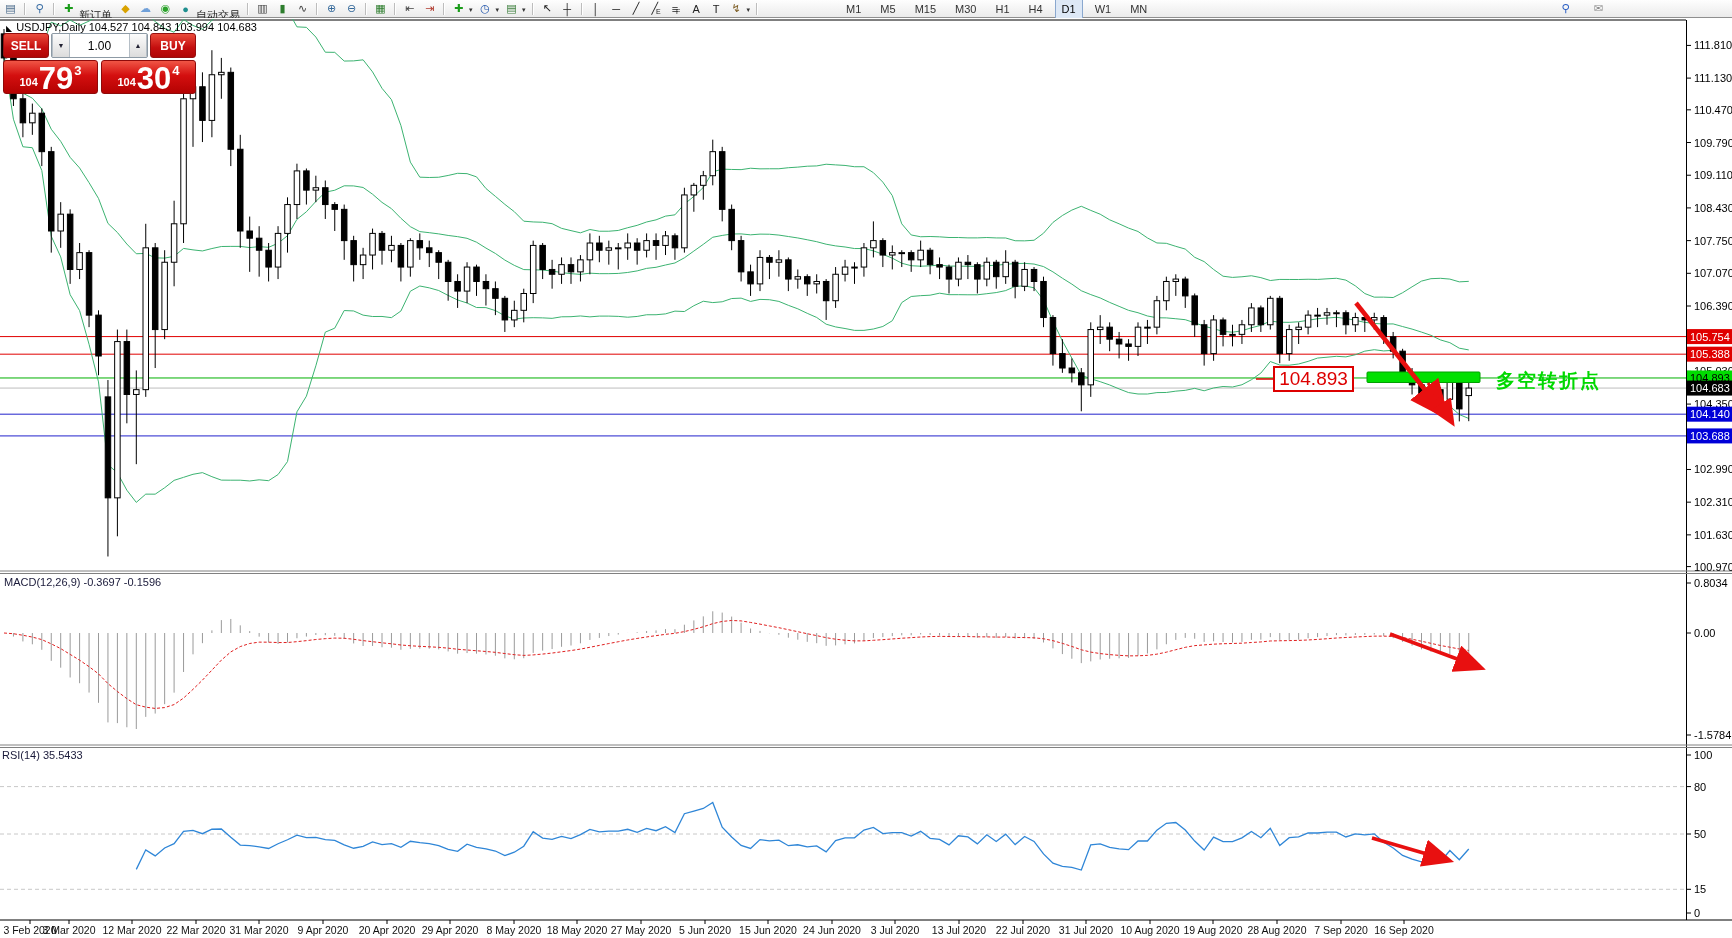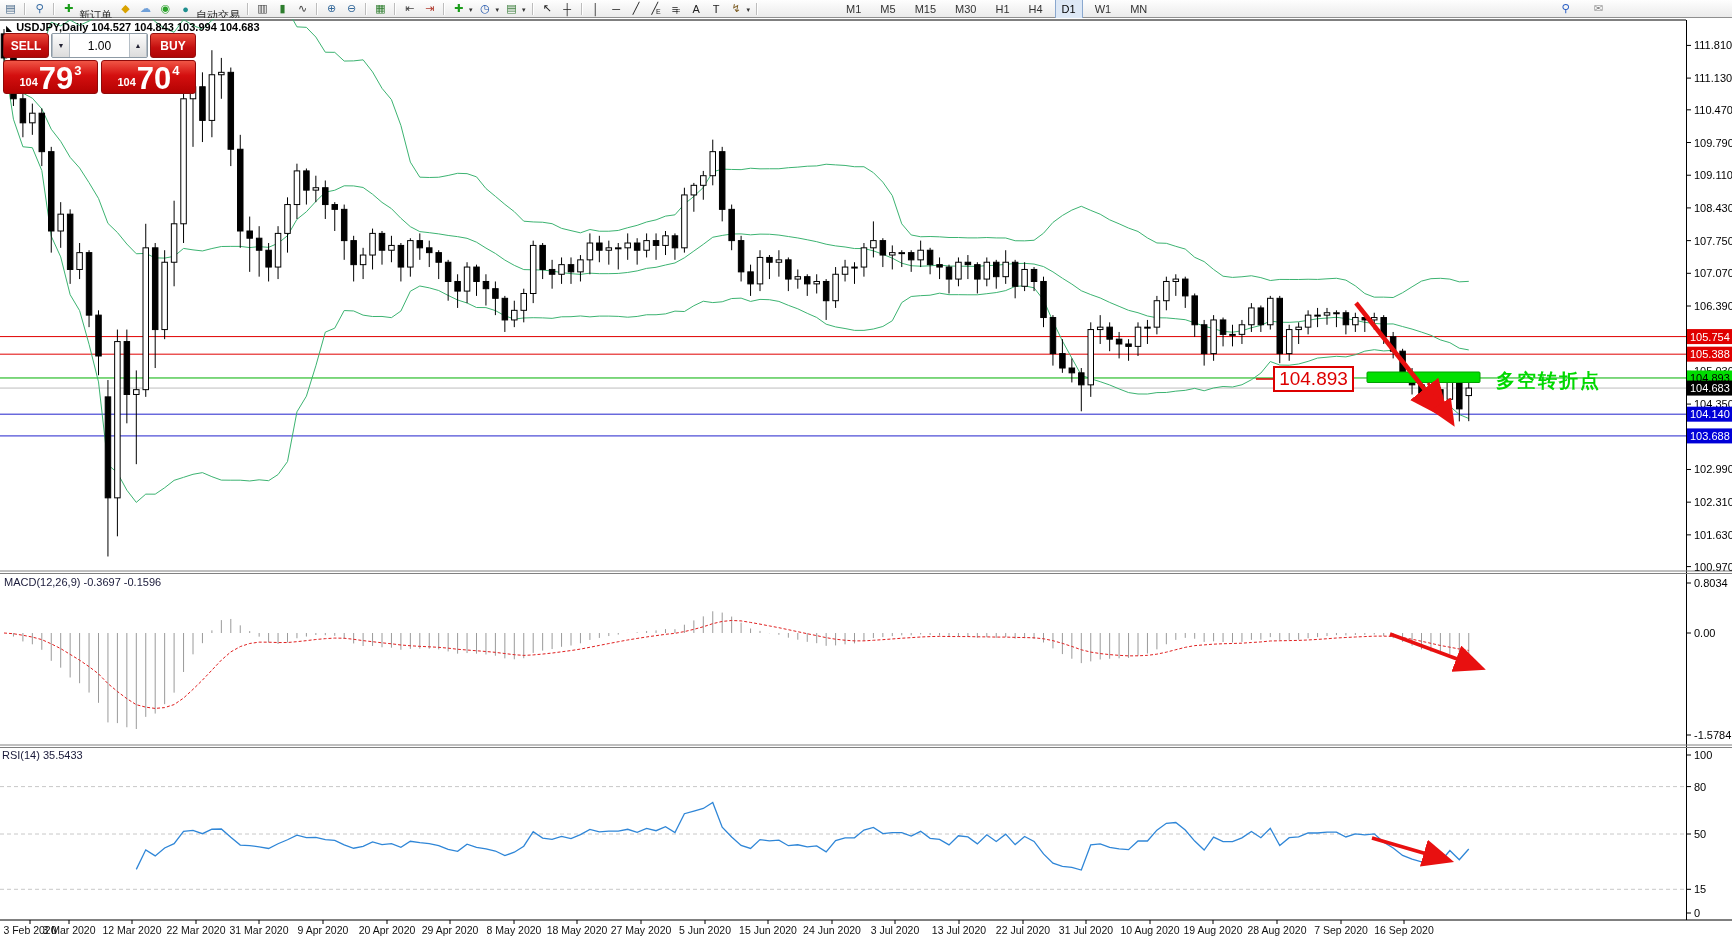--- a/index.html
+++ b/index.html
@@ -16,21 +16,21 @@
   .tb-ic .sub{font-size:7px;margin-left:-2px;margin-top:5px;}
   .tb-lb{font-size:11px;color:#1a1a1a;margin:13px 3px 0 0;white-space:nowrap;}
   .tb-caret{font-size:7px;color:#333;margin:2px 2px 0 0;}
   .tb-tf{padding:12px 6px;height:14px;line-height:14px;margin:0 2px;color:#333;border-radius:2px;border:1px solid transparent;}
   .tb-tf.active{background:#dde8f6;border:1px solid #8aa8cf;color:#000;}
   #tb-spacer1{width:74px;flex:none;}
   #tb-spacer2{flex:1;}
   #tb-right{display:flex;align-items:center;gap:14px;margin-right:124px;}
 
   
-  #sym-header{position:absolute;left:6px;top:21px;font-size:11px;font-weight:bold;color:#000;white-space:nowrap;}
+  #sym-header{position:absolute;left:6px;top:21px;font-size:11px;font-weight:normal;color:#000;white-space:nowrap;}
   #sym-header .tri{font-size:8px;margin-right:4px;}
 
   
   #oneclick{position:absolute;left:3px;top:33px;width:193px;}
   .oc-row1{display:flex;height:25px;gap:2px;}
   .oc-btn{flex:0 0 46px;display:flex;align-items:center;justify-content:center;
     background:linear-gradient(#ea4a3a,#c40E0e 60%,#b00606);color:#fff;font-weight:bold;font-size:12px;
     border:1px solid #951010;border-radius:3px;box-sizing:border-box;}
   .oc-vol{flex:1;display:flex;background:#fff;border:1px solid #8d9aa5;border-radius:2px;overflow:hidden;box-sizing:border-box;}
   .oc-volbtn{width:16px;flex:none;display:flex;align-items:center;justify-content:center;
@@ -777,18 +777,18 @@
       <div class="oc-btn">BUY</div>
     </div>
     <div class="oc-row2">
       <div class="oc-price">
         <span class="sm">104</span>
         <span class="big">79</span>
         <span class="sup">3</span>
       </div>
       <div class="oc-price">
         <span class="sm">104</span>
-        <span class="big">70</span>
+        <span class="big">30</span>
         <span class="sup">4</span>
       </div>
     </div>
   </div>
 </div>
 
 </body></html>

